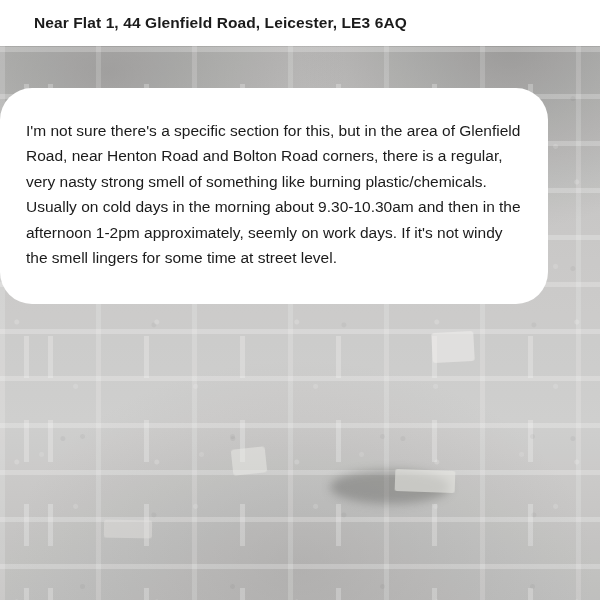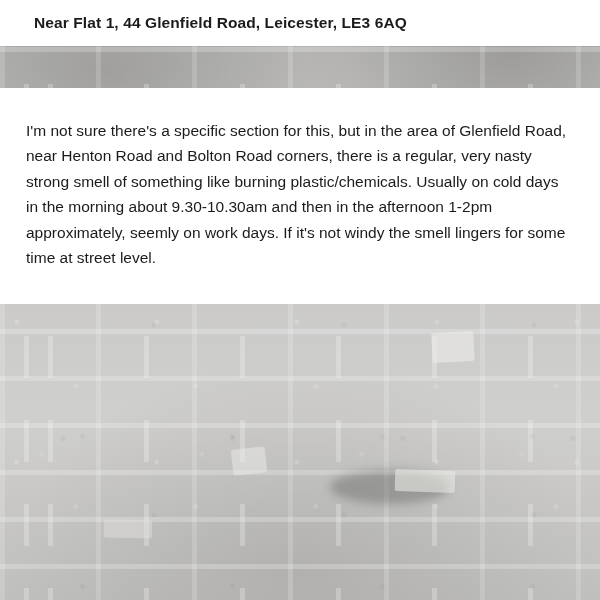--- a/index.html
+++ b/index.html
@@ -133,24 +133,25 @@
     font-weight: bold;
     color: #1b1b1b;
     letter-spacing: 0.1px;
     white-space: nowrap;
   }
 
   .body-band {
     position: absolute;
     left: 0;
     top: 88px;
-    width: 600px;
+    width: 548px;
     background: #ffffff;
     box-sizing: border-box;
     padding: 14px 26px 18px 26px;
+    border-radius: 32px;
   }
   .body-band .body-text {
     font-size: 15.5px;
     line-height: 25.5px;
     color: #1b1b1b;
     white-space: pre-wrap;
   }
 
   
   .gap-strip {

